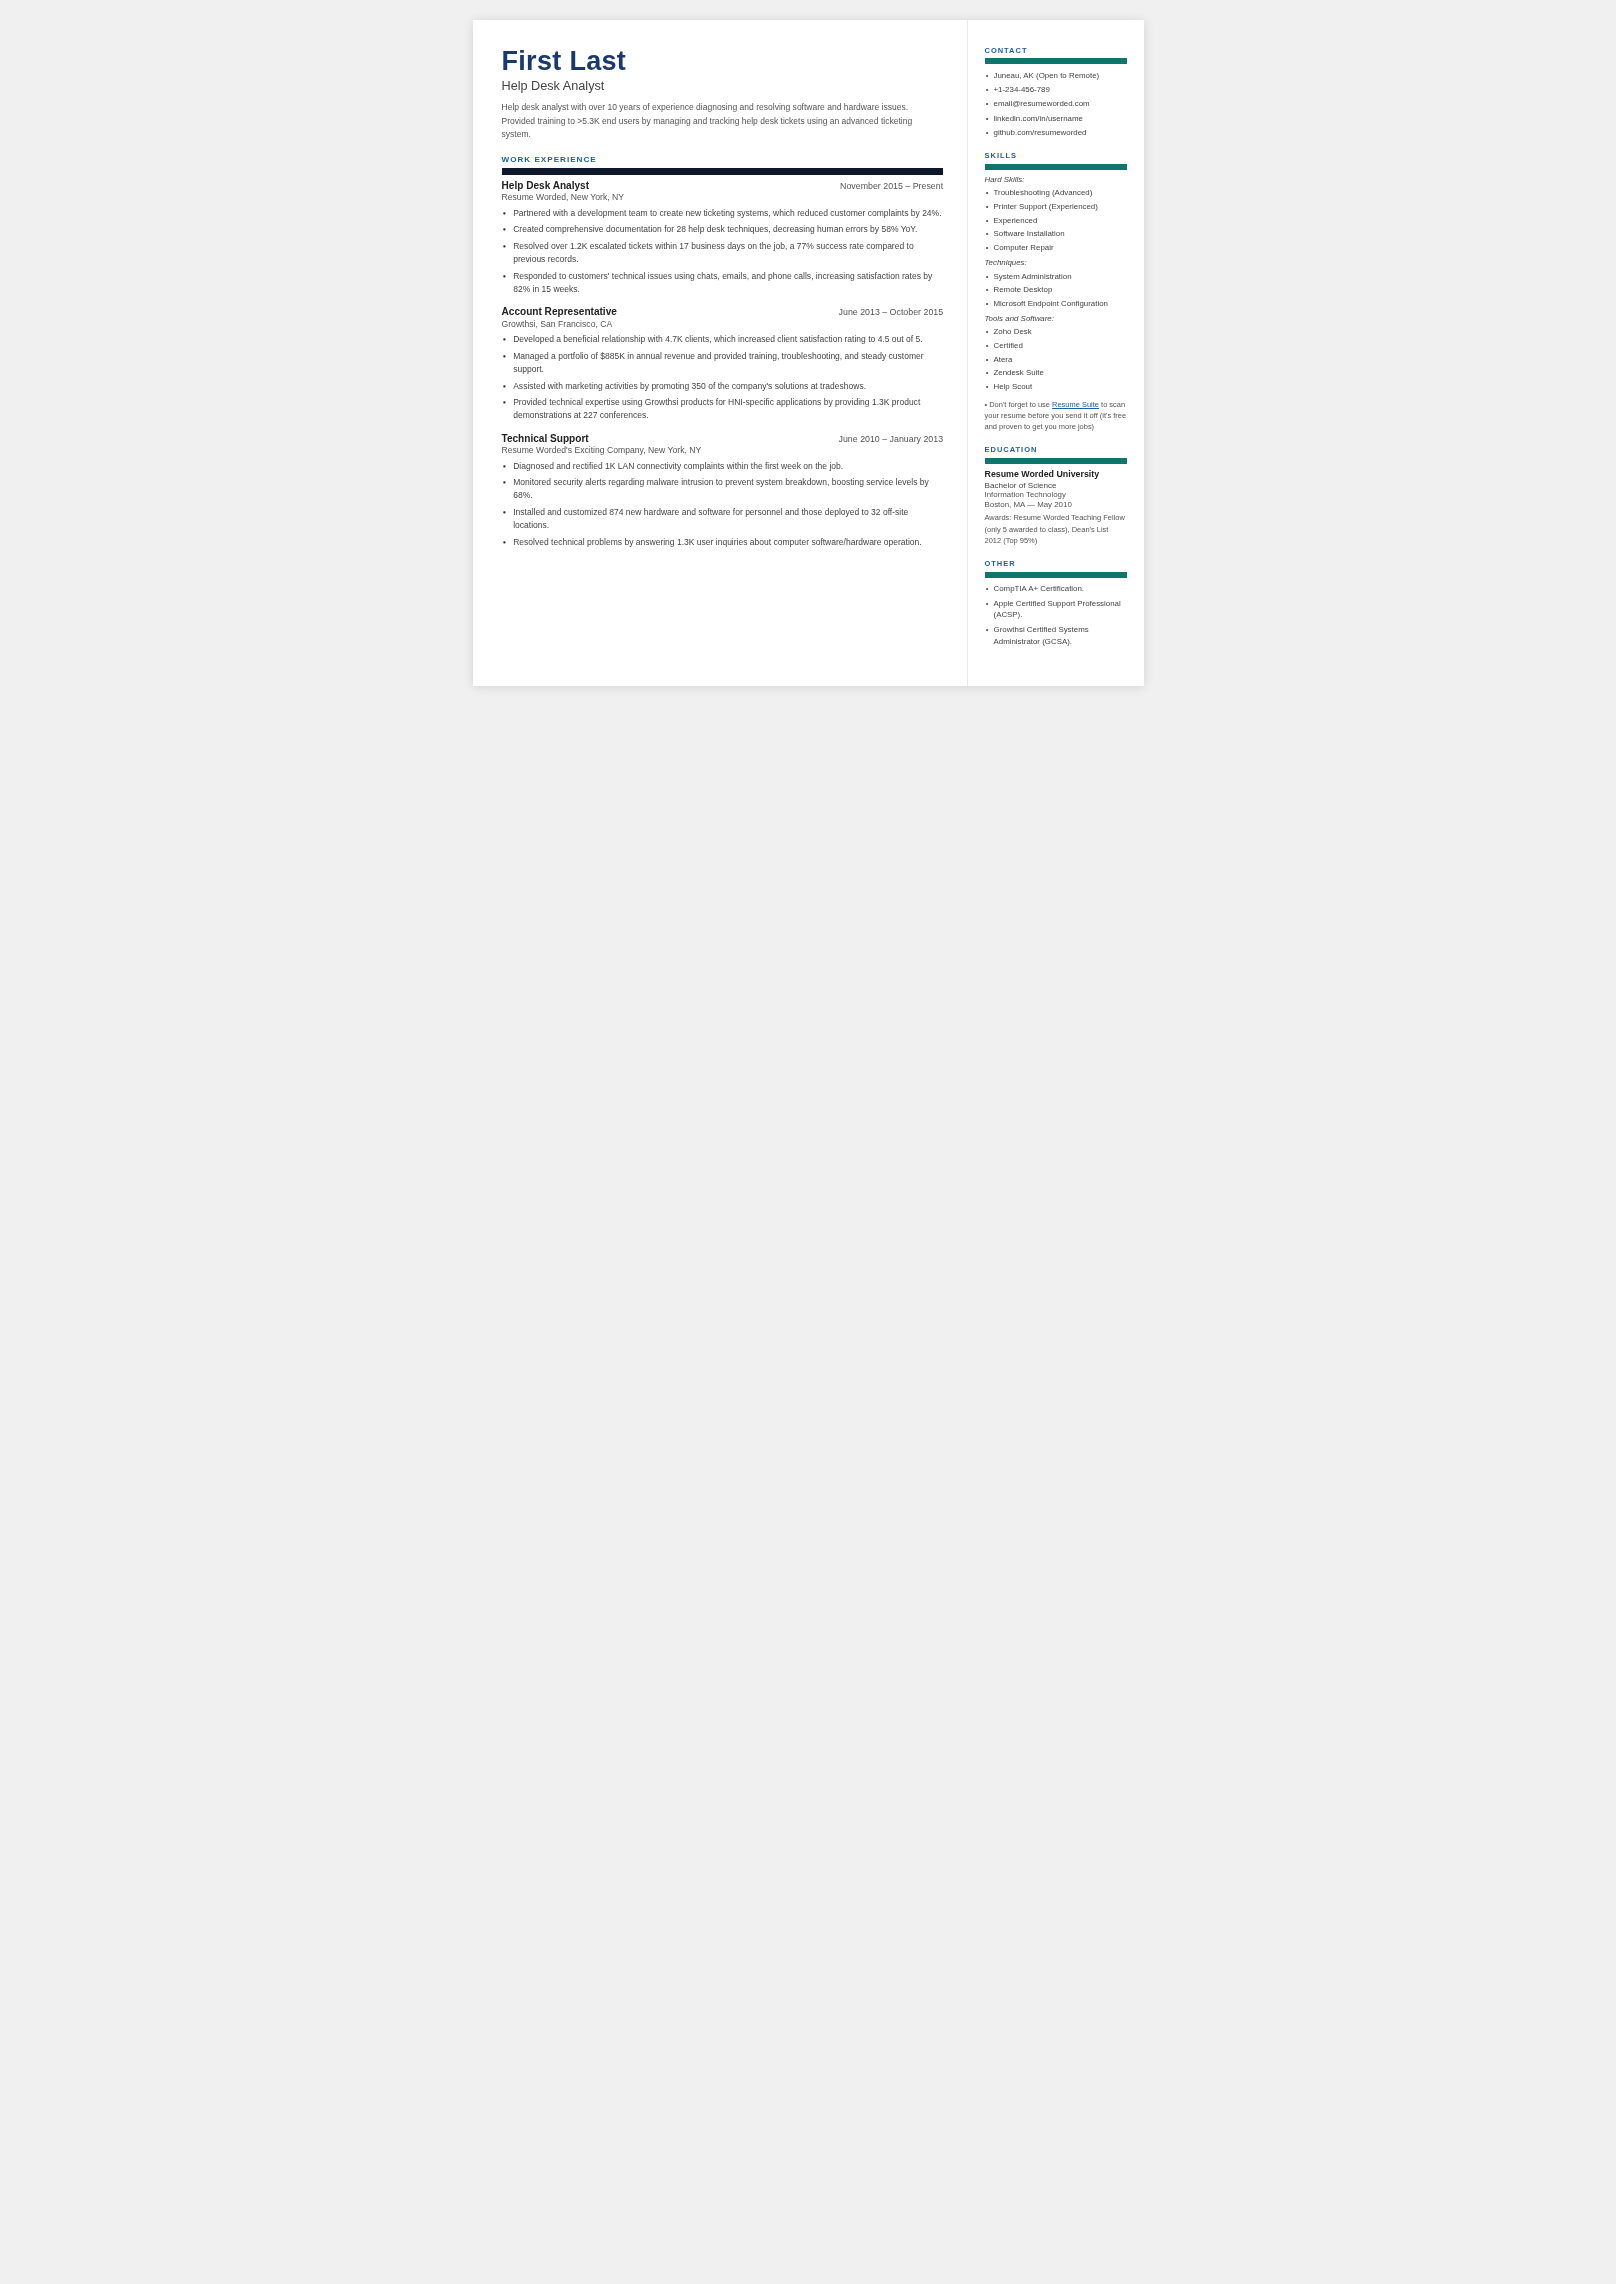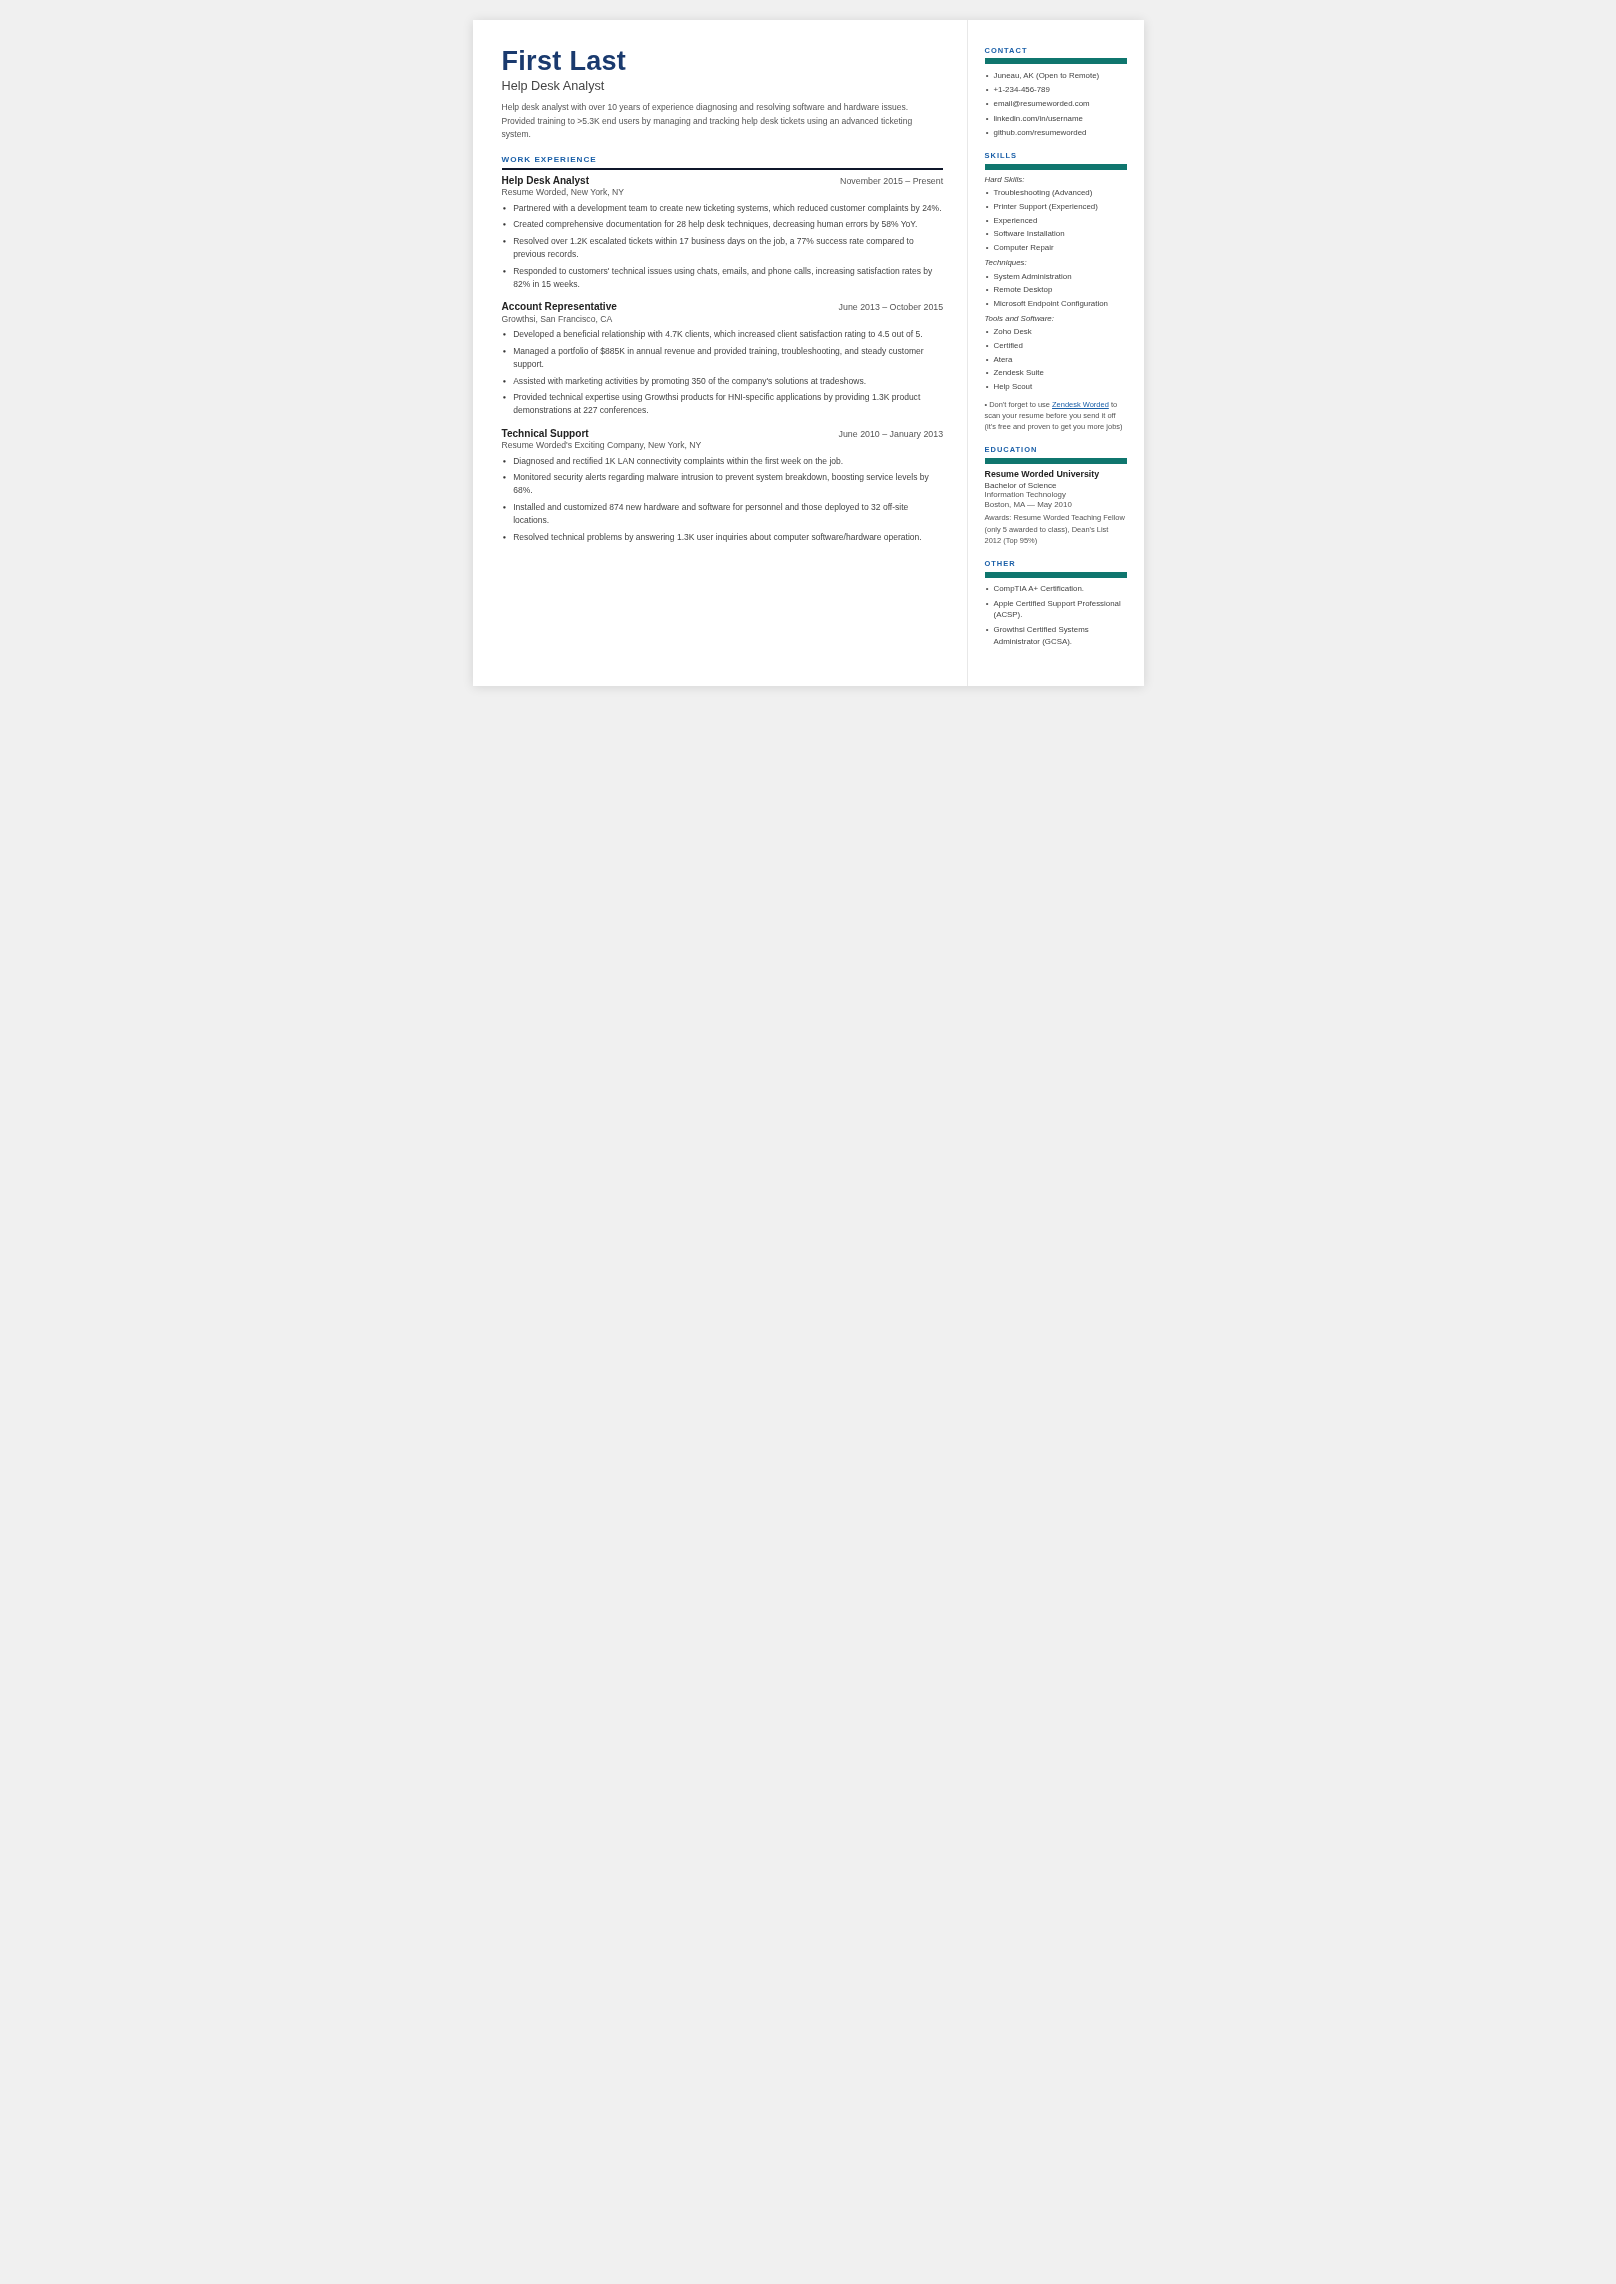--- a/index.html
+++ b/index.html
@@ -53,21 +53,21 @@
     }
     .section-title {
       font-family: Arial, sans-serif;
       font-size: 0.78em;
       font-weight: 700;
       color: #1a5fa8;
       letter-spacing: 1px;
       text-transform: uppercase;
       margin-bottom: 5.2px;
       padding-bottom: 3.9px;
-      border-bottom: 2px solid #0f172a;
+      border-bottom: 7px solid #0f172a;
       margin-top: 1.3px;
     }
     .work-section {
       margin-bottom: 2.6px;
     }
     .job-block {
       margin-bottom: 10.4px;
     }
     .job-header {
       display: flex;
@@ -327,21 +327,21 @@
       <div class="skills-category-title">Tools and Software:</div>
       <ul class="skills-list">
         <li>Zoho Desk</li>
         <li>Certified</li>
         <li>Atera</li>
         <li>Zendesk Suite</li>
         <li>Help Scout</li>
       </ul>
 
       <div class="skills-note">
-        • Don't forget to use <a href="#">Zendesk Worded</a> to scan your resume before you send it off (it's free and proven to get you more jobs)
+        • Don't forget to use <a href="#">Resume Suite</a> to scan your resume before you send it off (it's free and proven to get you more jobs)
       </div>
     </div>
 
     <div class="right-section">
       <div class="right-section-title">EDUCATION</div>
       <div class="edu-name">Resume Worded University</div>
       <div class="edu-degree">Bachelor of Science</div>
       <div class="edu-field">Information Technology</div>
       <div class="edu-location">Boston, MA — May 2010</div>
       <div class="edu-awards">Awards: Resume Worded Teaching Fellow (only 5 awarded to class), Dean's List 2012 (Top 95%)</div>

